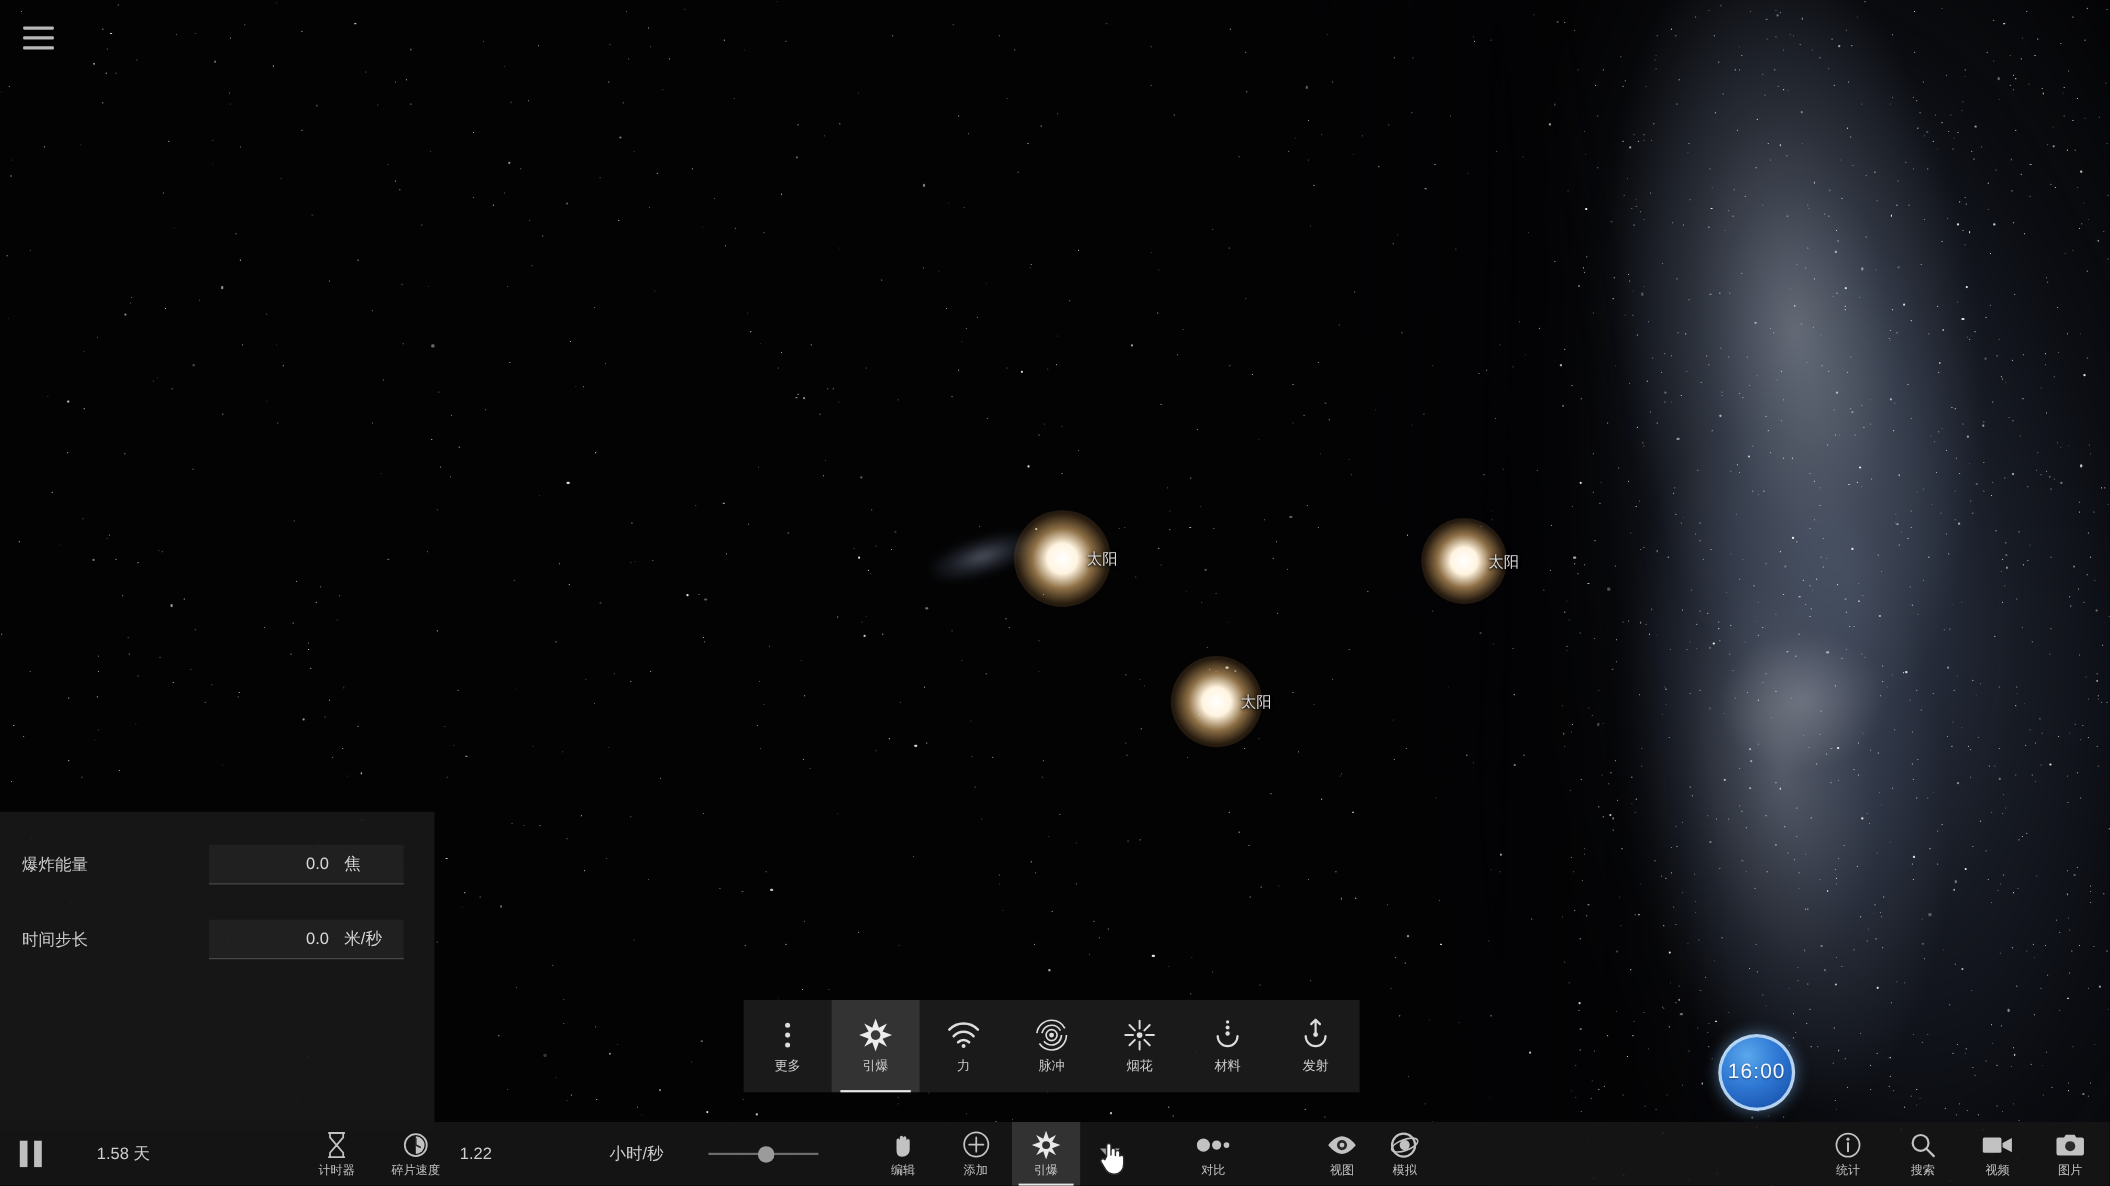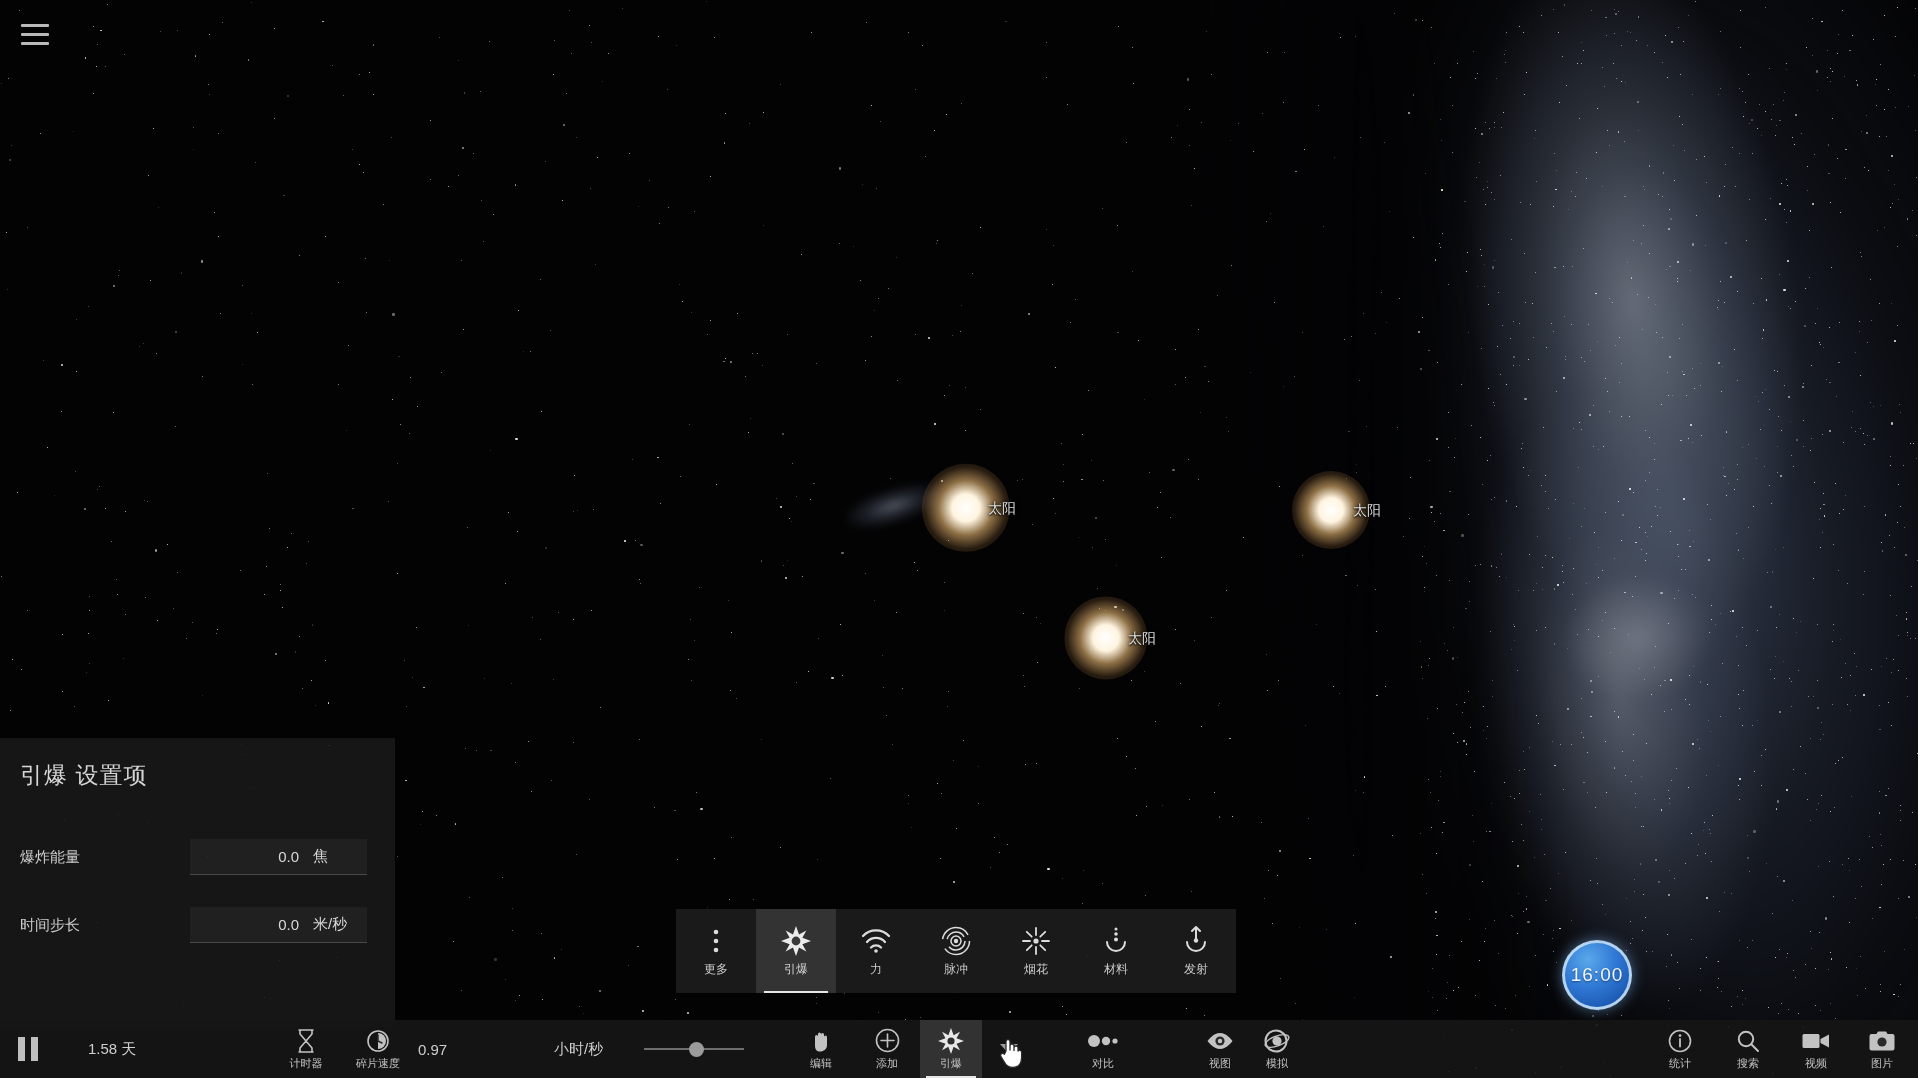--- a/index.html
+++ b/index.html
@@ -2114,21 +2114,20 @@
       </div>
   </div>
 
   <div class="hamburger">
     <span></span>
     <span></span>
     <span></span>
   </div>
 
   <div class="panel">
-    <div class="panel-title">引爆 设置项</div>
 
 
     <div class="row">
       <div class="row-label">爆炸能量</div>
       <div class="field">
         <span class="val">0.0</span>
         <span class="unit">焦</span>
       </div>
     </div>
 
@@ -2250,21 +2249,21 @@
       <div class="bico">
         <svg width="24" height="24" viewBox="0 0 24 24">
           <circle cx="12" cy="12" r="10" fill="none" stroke="#c2c2c2" stroke-width="1.6"></circle>
           <path d="M12 4 A8 8 0 0 1 12 20 Z" fill="#c2c2c2"></path>
           <path d="M12 12 L12 6 M12 12 L16 14" stroke="#2a2a2a" stroke-width="1.5" stroke-linecap="round" fill="none"></path>
         </svg>
       </div>
       <div class="blbl">碎片速度</div>
     </div>
 
-    <div class="numval" style="left:418px;">0.97</div>
+    <div class="numval" style="left:418px;">1.22</div>
     <div class="numval" style="left:554px;">小时/秒</div>
 
     <div class="slider" style="left:644px;">
       <div class="track"></div>
       <div class="knob2"></div>
     </div>
 
     <div class="bb-item" style="position:absolute;left:792px;width:58px;">
       <div class="bico">
         <svg width="22" height="24" viewBox="0 0 22 24">

